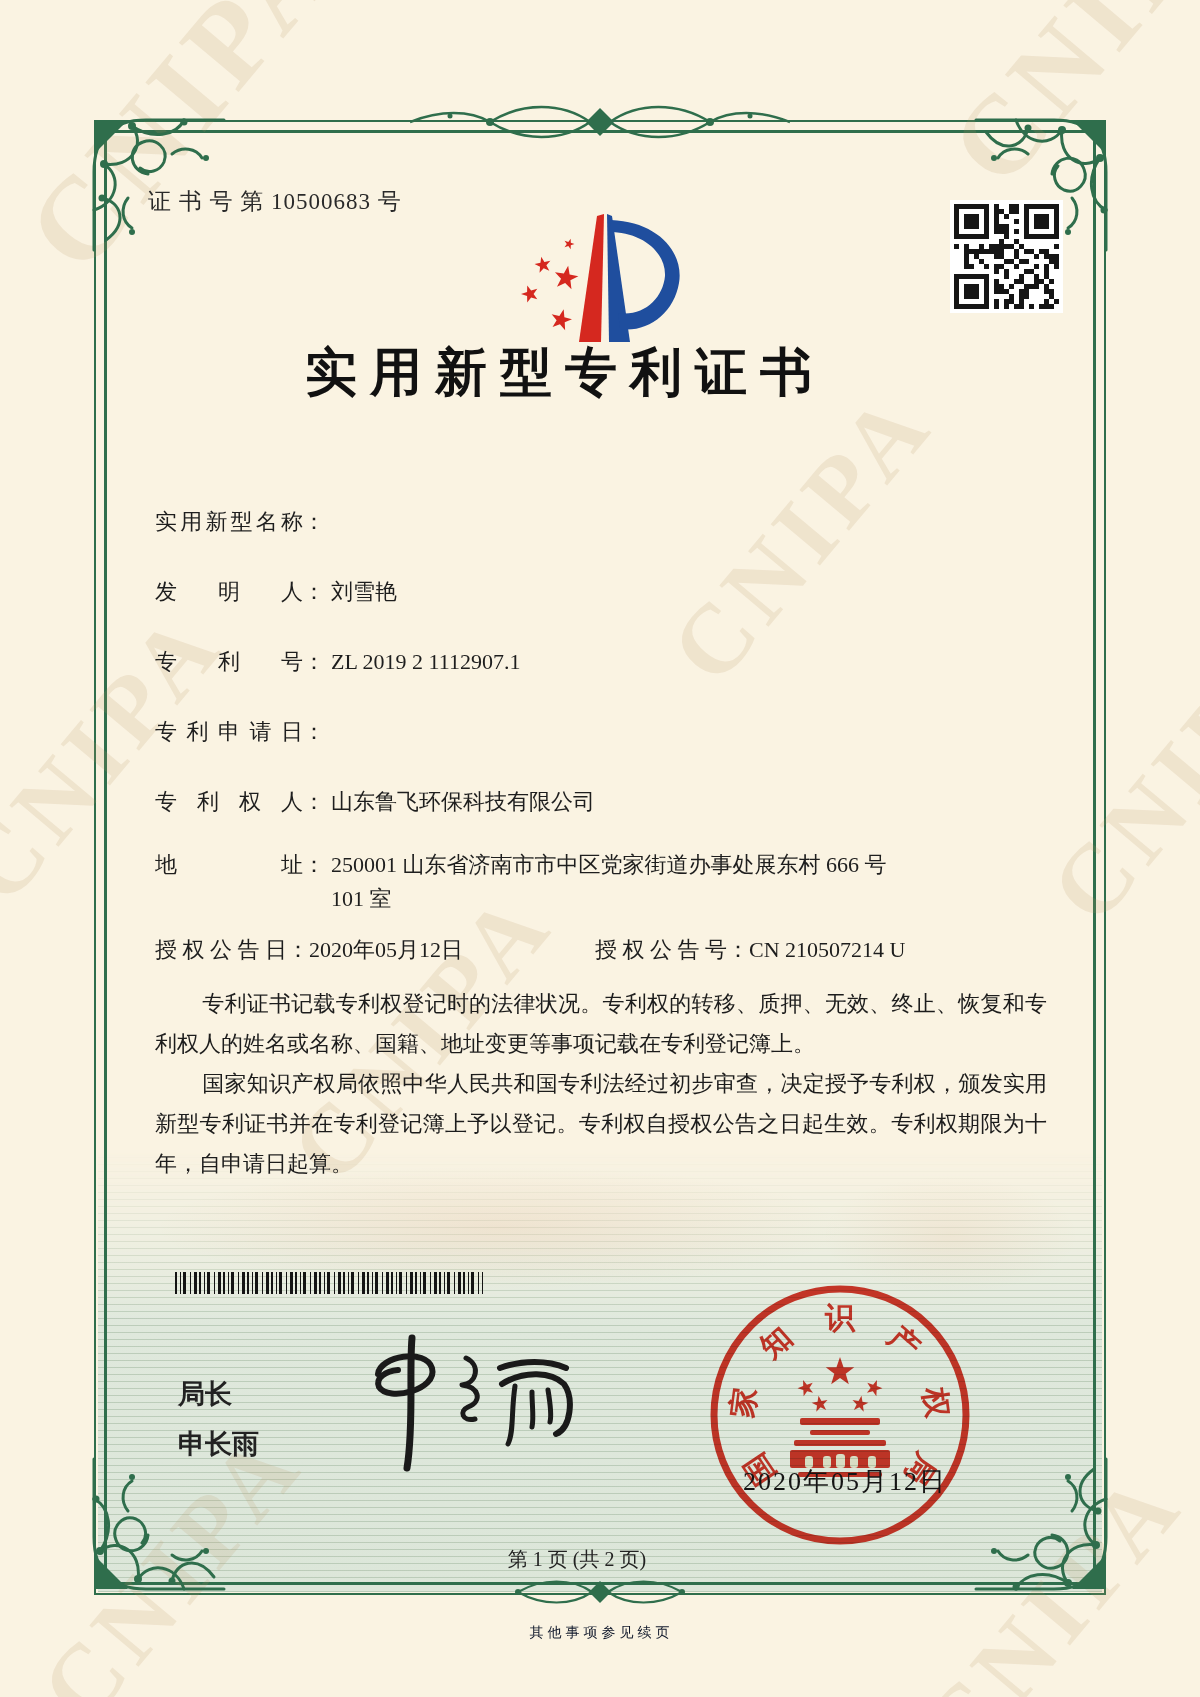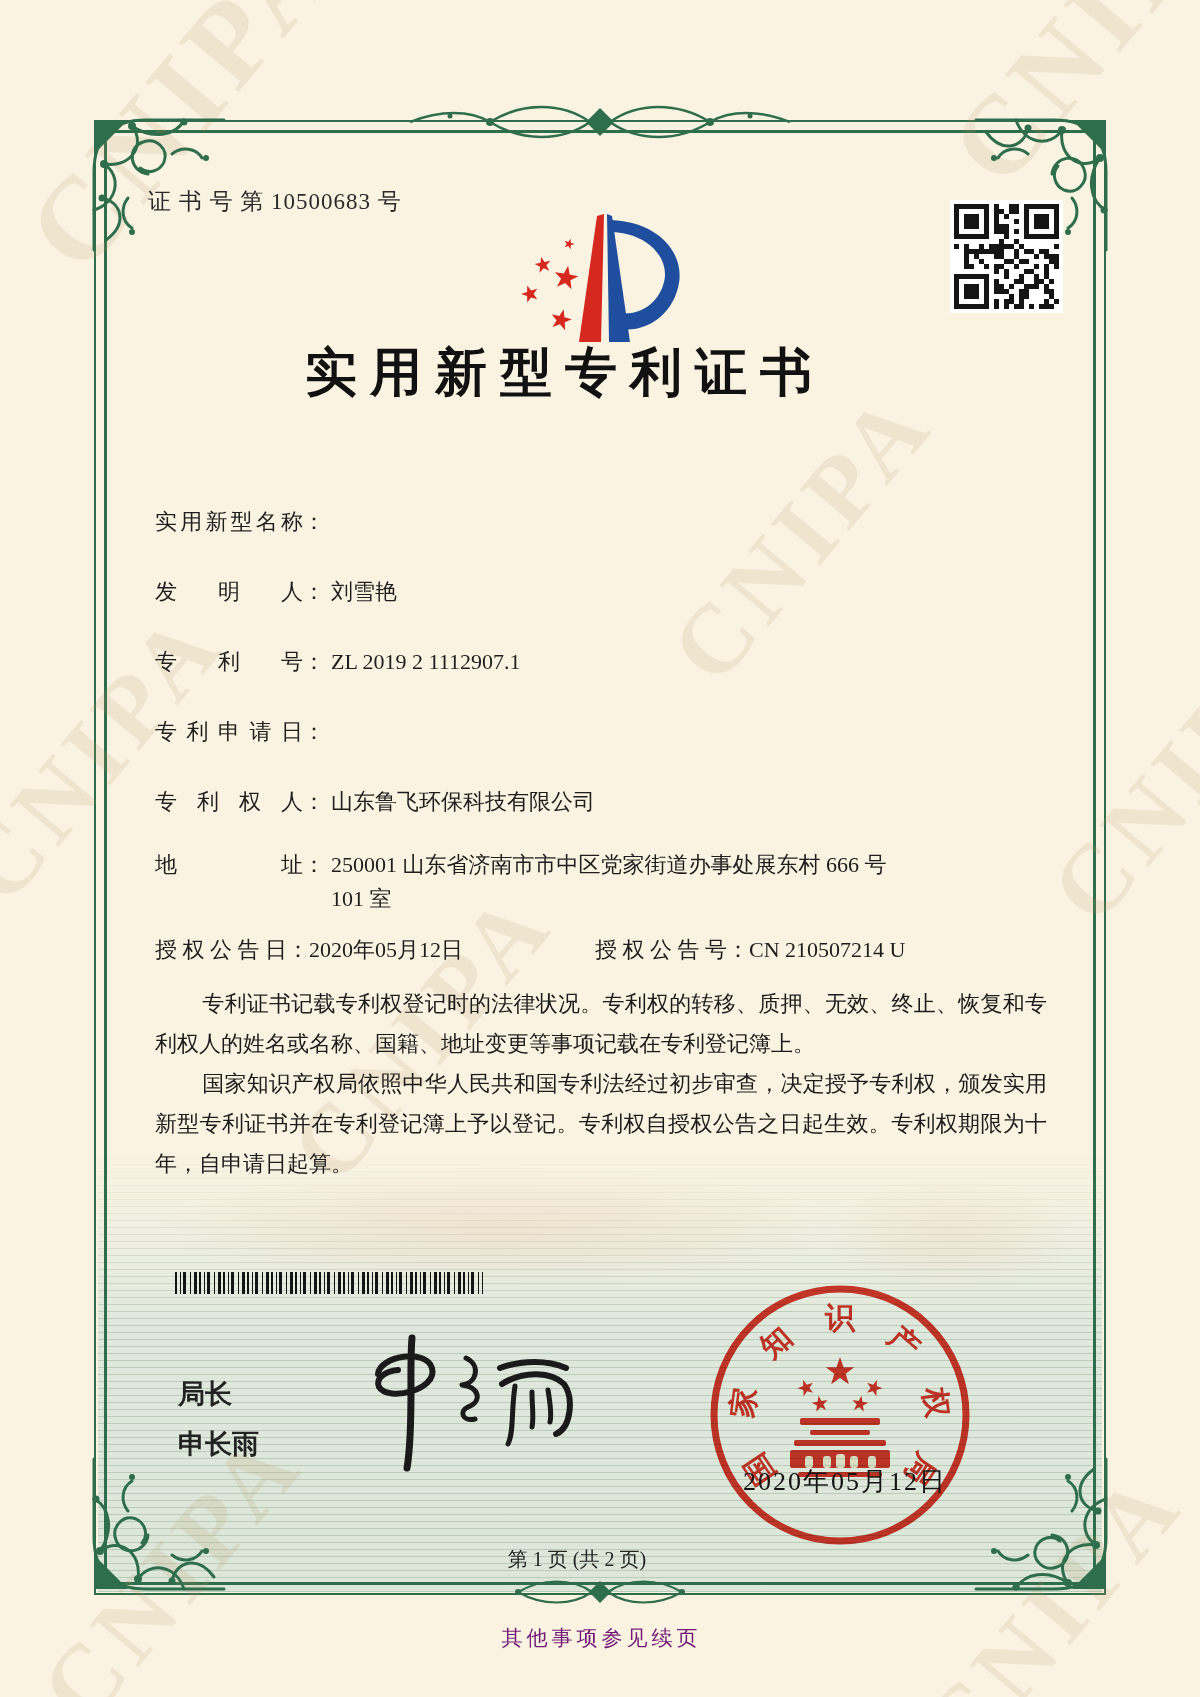--- a/index.html
+++ b/index.html
@@ -80,21 +80,21 @@
   .seal{position:absolute;left:705px;top:1280px;width:270px;height:270px;z-index:6;opacity:0.92;mix-blend-mode:multiply;}
   .seal svg{position:absolute;left:0;top:0;}
   .seal-char{
     position:absolute;left:50%;top:50%;width:36px;height:36px;margin:-18px 0 0 -18px;
     display:flex;align-items:center;justify-content:center;
     font-size:30px;font-weight:700;color:#d6281a;transform-origin:center;
     font-family:"Liberation Serif","DejaVu Serif",serif;
   }
   .seal-date{position:absolute;left:700px;width:290px;top:1464px;z-index:7;font-size:26px;letter-spacing:2px;text-align:center;color:#141414;}
   .page-indicator{position:absolute;left:420px;width:314px;top:1546px;z-index:7;font-size:20px;text-align:center;color:#222;}
-  .footer-note{position:absolute;left:3px;right:0;top:1624px;z-index:7;font-size:21px;letter-spacing:4px;text-align:center;color:#701a75;}
+  .footer-note{position:absolute;left:3px;right:0;top:1624px;z-index:7;font-size:14px;letter-spacing:4px;text-align:center;color:#0f172a;}
 </style>
 </head>
 <body>
 
 <span class="wm" style="left:-20px;top:30px;font-size:118px;">CNIPA</span>
 <span class="wm" style="left:905px;top:-45px;font-size:112px;">CNIPA</span>
 <span class="wm" style="left:630px;top:480px;font-size:98px;">CNIPA</span>
 <span class="wm" style="left:-80px;top:700px;font-size:98px;">CNIPA</span>
 <span class="wm" style="left:1010px;top:720px;font-size:98px;">CNIPA</span>
 <span class="wm" style="left:250px;top:980px;font-size:98px;">CNIPA</span>

